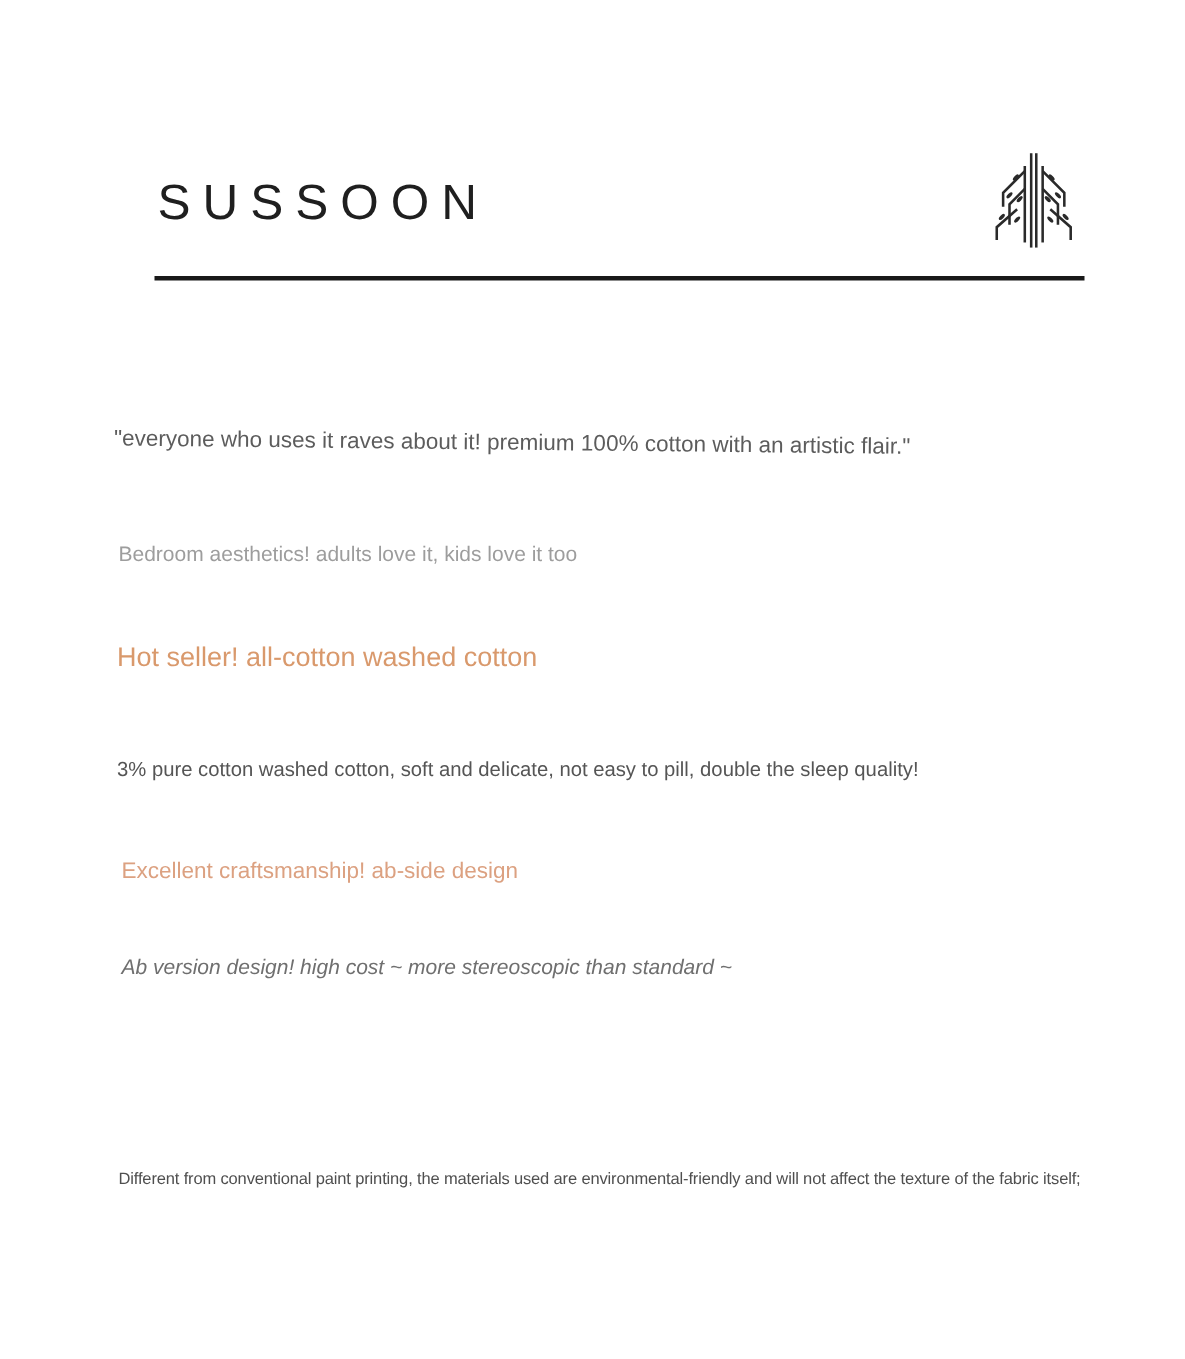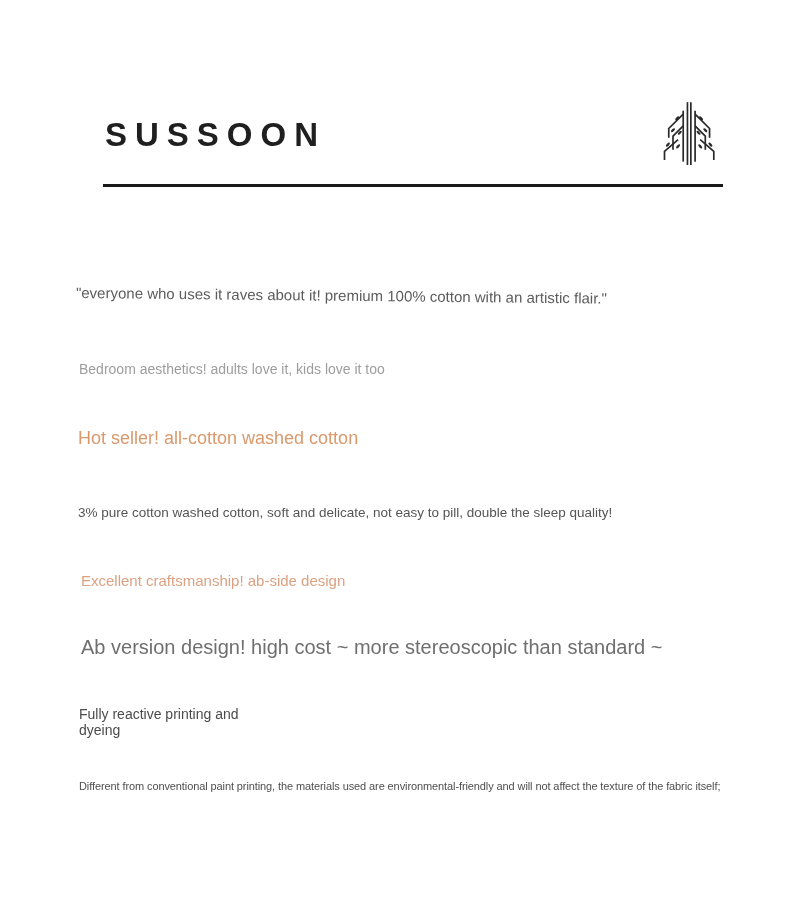--- a/index.html
+++ b/index.html
@@ -15,21 +15,21 @@
     overflow: hidden;
     font-family: "Liberation Sans", sans-serif;
   }
   .abs { position: absolute; white-space: nowrap; }
 
   
   .brand-logo {
     left: 105px;
     top: 116px;
     font-size: 33px;
-    font-weight: 700;
+    font-weight: 400;
     letter-spacing: 8px;
     color: #1f1f1f;
   }
   .tree-icon-wrap {
     left: 656px;
     top: 100px;
     width: 68px;
     height: 74px;
   }
   .header-rule {
@@ -70,22 +70,23 @@
   }
   .heading-craftsmanship {
     left: 81px;
     top: 572px;
     font-size: 15px;
     color: #dca181;
   }
   .body-ab-version {
     left: 81px;
     top: 636px;
-    font-size: 20px;
+    font-size: 14px;
     color: #6f6f6f;
+    font-style: italic;
   }
   .heading-reactive {
     left: 79px;
     top: 707px;
     width: 180px;
     font-size: 14px;
     line-height: 15.5px;
     color: #4b4b4b;
     white-space: normal;
   }
@@ -148,18 +149,17 @@
   <div class="abs subtitle-line">Bedroom aesthetics! adults love it, kids love it too</div>
 
   <div class="abs heading-hot-seller">Hot seller! all-cotton washed cotton</div>
 
   <div class="abs body-pure-cotton">3% pure cotton washed cotton, soft and delicate, not easy to pill, double the sleep quality!</div>
 
   <div class="abs heading-craftsmanship">Excellent craftsmanship! ab-side design</div>
 
   <div class="abs body-ab-version">Ab version design! high cost ~ more stereoscopic than standard ~</div>
 
-  <div class="abs heading-reactive">Fully reactive printing and dyeing</div>
 
   <div class="abs body-paint-printing">Different from conventional paint printing, the materials used are environmental-friendly and will not affect the texture of the fabric itself;</div>
 
 
 </div>
 
 </body></html>

